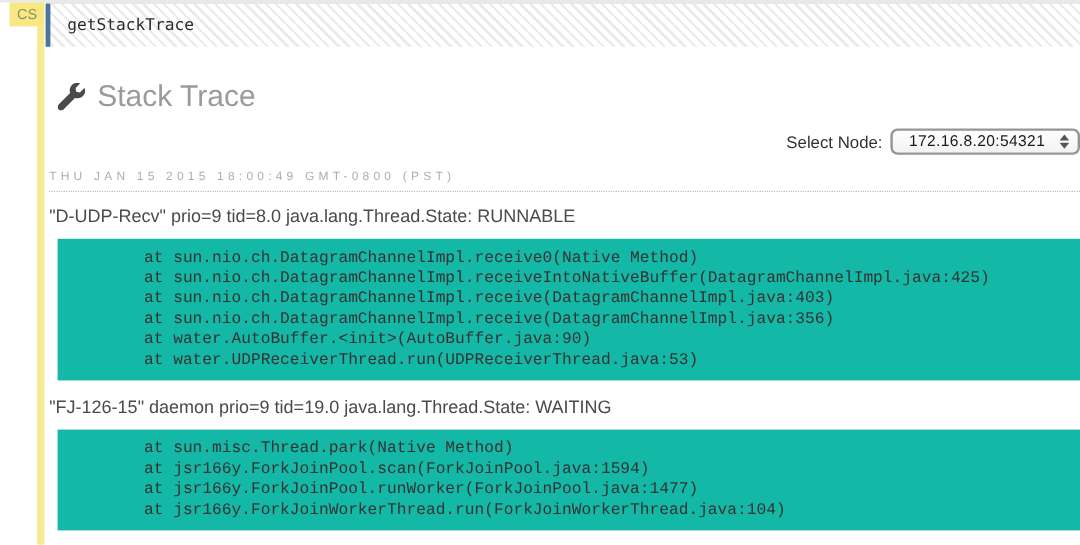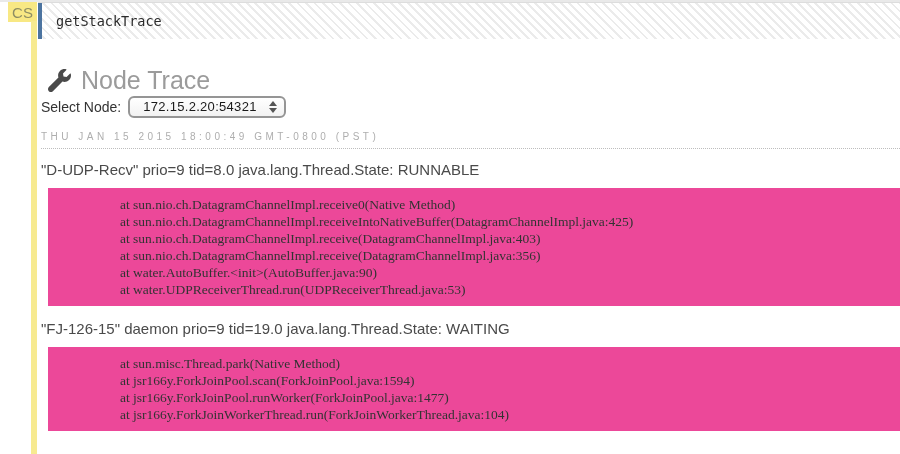--- a/index.html
+++ b/index.html
@@ -4,21 +4,21 @@
 <style>
   * { margin: 0; padding: 0; box-sizing: border-box; }
   html, body { width: 900px; height: 454px; background: #ffffff; overflow: hidden; }
   body { font-family: "Liberation Sans", sans-serif; position: relative; }
 
   .top-border { position: absolute; left: 0; top: 0; width: 100%; height: 2px;
                 background: #e9e9e9; }
 
   
   .cs-badge { position: absolute; left: 8px; top: 2px; width: 29px; height: 20px;
-              background: #f8e884; color: #8e8e64; font-size: 15px;
+              background: #f8e884; color: #8e8e64; font-size: 12px;
               display: flex; align-items: center; justify-content: center; }
   .yellow-line { position: absolute; left: 31px; top: 21px; bottom: 0; width: 6px;
                  background: #f7ea90; }
 
   
   .cell { position: absolute; left: 38px; top: 2px; right: 0; height: 37px;
           border-top: 1px solid #dddddd; display: flex; align-items: stretch;
           background: repeating-linear-gradient(45deg, #ffffff 0px, #ffffff 4px,
                        #ebebeb 4px, #ebebeb 6px); }
   .blue-bar { width: 4px; background: #4c74a0; flex: 0 0 4px; }
@@ -26,44 +26,44 @@
                font-family: "DejaVu Sans Mono", monospace; font-size: 13.5px;
                color: #2b2b2b; }
 
   
   .content { position: absolute; left: 41px; top: 39px; right: 0; }
 
   .page-heading { display: flex; align-items: center; gap: 10px;
                   margin: 27px 0 0 7px; color: #9b9b9b; font-size: 25px; }
   .wrench { width: 23px; height: 23px; fill: #4a4a4a; flex: 0 0 23px; }
 
-  .select-row { display: flex; align-items: center; margin-top: 1px;
-                font-size: 14px; color: #333333; }
+  .select-row { display: flex; align-items: center; margin-top: 12px;
+                font-size: 14px; color: #333333; justify-content: flex-end; }
   .node-select { margin-left: 7px; display: inline-flex; align-items: center;
                  border: 2px solid #959595; border-radius: 6px;
                  background: linear-gradient(#ffffff, #f2f2f2);
                  padding: 1px 7px 2px 13px; min-width: 138px; cursor: default;
                  justify-content: space-between; }
   .node-select .value { font-size: 13px; color: #1a1a1a; letter-spacing: 0.3px; }
   .updown { display: flex; flex-direction: column; align-items: center;
             margin-left: 12px; line-height: 0; }
   .updown i { display: block; width: 0; height: 0; border-left: 4px solid transparent;
               border-right: 4px solid transparent; }
   .updown .up { border-bottom: 5px solid #555555; margin-bottom: 2px; }
   .updown .down { border-top: 5px solid #555555; }
 
   .timestamp { margin-top: 13px; font-size: 10px; line-height: 12px;
                letter-spacing: 3.5px; color: #aeaeae;
                padding-bottom: 5px; border-bottom: 1px dotted #bdbdbd; }
 
   .thread-header { margin: 11px 0 0 0; font-size: 15px; line-height: 19px;
                    color: #4a4a4a; }
   .thread-frames { margin: 9px 0 0 7px; padding: 8px 20px 8px 72px;
-                   background: #ec4899; white-space: pre;
-                   font-family: Liberation Serif, serif;
+                   background: #14b8a6; white-space: pre;
+                   font-family: Liberation Mono, monospace;
                    font-size: 13.5px; line-height: 17px; color: #333333; }
   .thread-section + .thread-section .thread-header { margin-top: 13px; }
 </style>
 </head>
 <body>
 
 <div class="top-border"></div>
 
 <div class="cs-badge">CS</div>
 <div class="yellow-line"></div>
@@ -72,27 +72,27 @@
   <div class="blue-bar"></div>
   <div class="cell-code">getStackTrace</div>
 </div>
 
 <div class="content">
 
   <div class="page-heading">
     <svg class="wrench" viewBox="0 0 512 512" aria-hidden="true">
       <path d="M507.73 109.1c-2.24-9.03-13.54-12.09-20.12-5.51l-74.36 74.36-67.88-11.31-11.31-67.88 74.36-74.36c6.62-6.62 3.43-17.9-5.66-20.16-47.38-11.74-99.55.91-136.58 37.93-39.64 39.64-50.55 97.1-34.05 147.2L18.74 402.76c-24.99 24.99-24.99 65.51 0 90.5 24.99 24.99 65.51 24.99 90.5 0l213.21-213.21c50.12 16.71 107.47 5.68 147.37-34.22 37.07-37.07 49.7-89.32 37.91-136.73z"></path>
     </svg>
-    <span>Node Trace</span>
+    <span>Stack Trace</span>
   </div>
 
   <div class="select-row">
     <span>Select Node:</span>
     <div class="node-select">
-      <span class="value">172.15.2.20:54321</span>
+      <span class="value">172.16.8.20:54321</span>
       <span class="updown">
         <i class="up"></i>
           <i class="down"></i>
       </span>
     </div>
   </div>
 
   <div class="timestamp">THU JAN 15 2015 18:00:49 GMT-0800 (PST)</div>
 
   <div>

